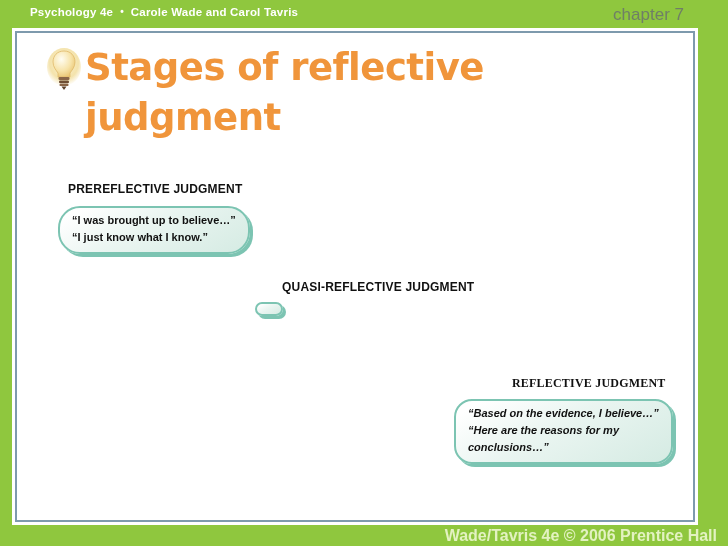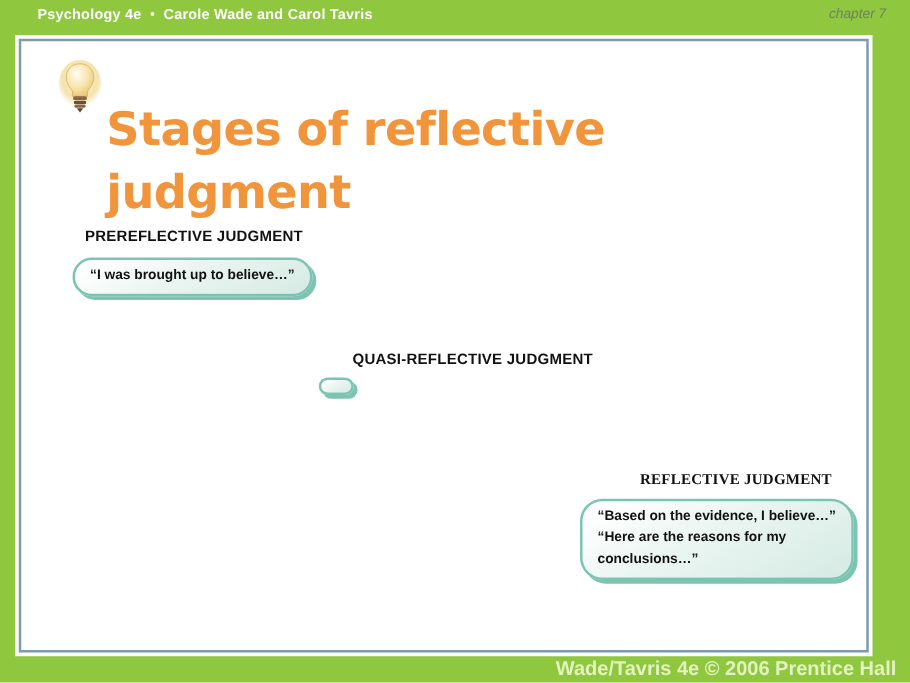--- a/index.html
+++ b/index.html
@@ -22,26 +22,25 @@
     top: 6px;
     color: #ffffff;
     font-weight: bold;
     font-size: 11.5px;
     letter-spacing: 0.2px;
     white-space: nowrap;
   }
   .topbar-text .sep { margin: 0 7px; font-size: 10px; position: relative; top: -1px; }
   .chapter-label {
     position: absolute;
-    right: 19px;
+    right: 44px;
     top: 5px;
     color: var(--chapter-gray, #6F7F66);
-    font-size: 11px;
+    font-size: 17px;
     white-space: nowrap;
-    font-style: italic;
   }
 
   
   .slide {
     position: absolute;
     left: 15px;
     top: 31px;
     width: 676px;
     height: 487px;
     background: #ffffff;
@@ -60,21 +59,20 @@
   .bulb { width: 36px; height: 46px; flex: 0 0 auto; margin-top: 4px; }
   .slide-title {
     margin-left: 3px;
     width: 490px;
     font-family: "DejaVu Sans", sans-serif;
     font-weight: bold;
     font-size: 37px;
     line-height: 50px;
     letter-spacing: -0.5px;
     color: var(--title-orange, #F0953B);
-    margin-top: 36px;
   }
 
   
   .stage-heading {
     position: absolute;
     font-weight: bold;
     font-size: 12px;
     letter-spacing: 0.2px;
     color: #111111;
     white-space: nowrap;
@@ -93,21 +91,21 @@
     box-shadow: 3px 3px 0 0 var(--bubble-teal, #7CC4B2);
     padding: 4px 12px 6px 12px;
     font-weight: bold;
     font-size: 11px;
     line-height: 17px;
     color: #111111;
   }
   .bubble .quote { white-space: nowrap; }
   .b1 { left: 41px;  top: 173px; }
   .b2 { left: 238px; top: 269px; }
-  .b3 { left: 447px; top: 366px; border-radius: 18px; }
+  .b3 { left: 437px; top: 366px; border-radius: 18px; font-style: italic; }
   .b3 .quote.wrap { white-space: normal; max-width: 182px; }
 
   
   .footer-credit {
     position: absolute;
     right: 11px;
     top: 527px;
     color: var(--footer-text, #E3F2C1);
     font-weight: bold;
     font-size: 16px;
@@ -144,20 +142,21 @@
       <rect x="13" y="33.5" width="10" height="2.6" rx="1.2" fill="#6E4E33"></rect>
       <rect x="13.5" y="36.5" width="9" height="2.6" rx="1.2" fill="#8A6647"></rect>
       <path d="M15.5 39.5 L20.5 39.5 L18 43 Z" fill="#5C4129"></path>
     </svg>
     <div class="slide-title">Stages of reflective judgment</div>
   </div>
 
   <div class="stage-heading h1">PREREFLECTIVE JUDGMENT</div>
   <div class="bubble b1">
     <div class="quote">“I was brought up to believe…”</div>
+    <div class="quote">“I just know what I know.”</div>
   </div>
 
   <div class="stage-heading h2">QUASI-REFLECTIVE JUDGMENT</div>
   <div class="bubble b2">
   </div>
 
   <div class="stage-heading h3">REFLECTIVE JUDGMENT</div>
   <div class="bubble b3">
     <div class="quote">“Based on the evidence, I believe…”</div>
     <div class="quote wrap">“Here are the reasons for my conclusions…”</div>

